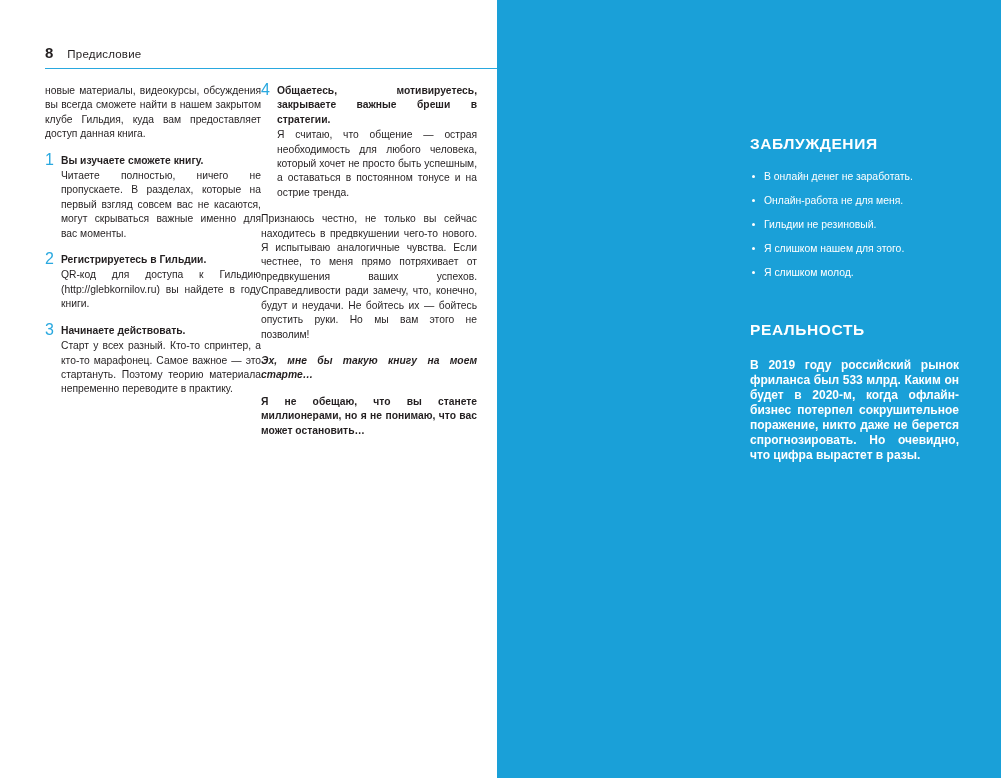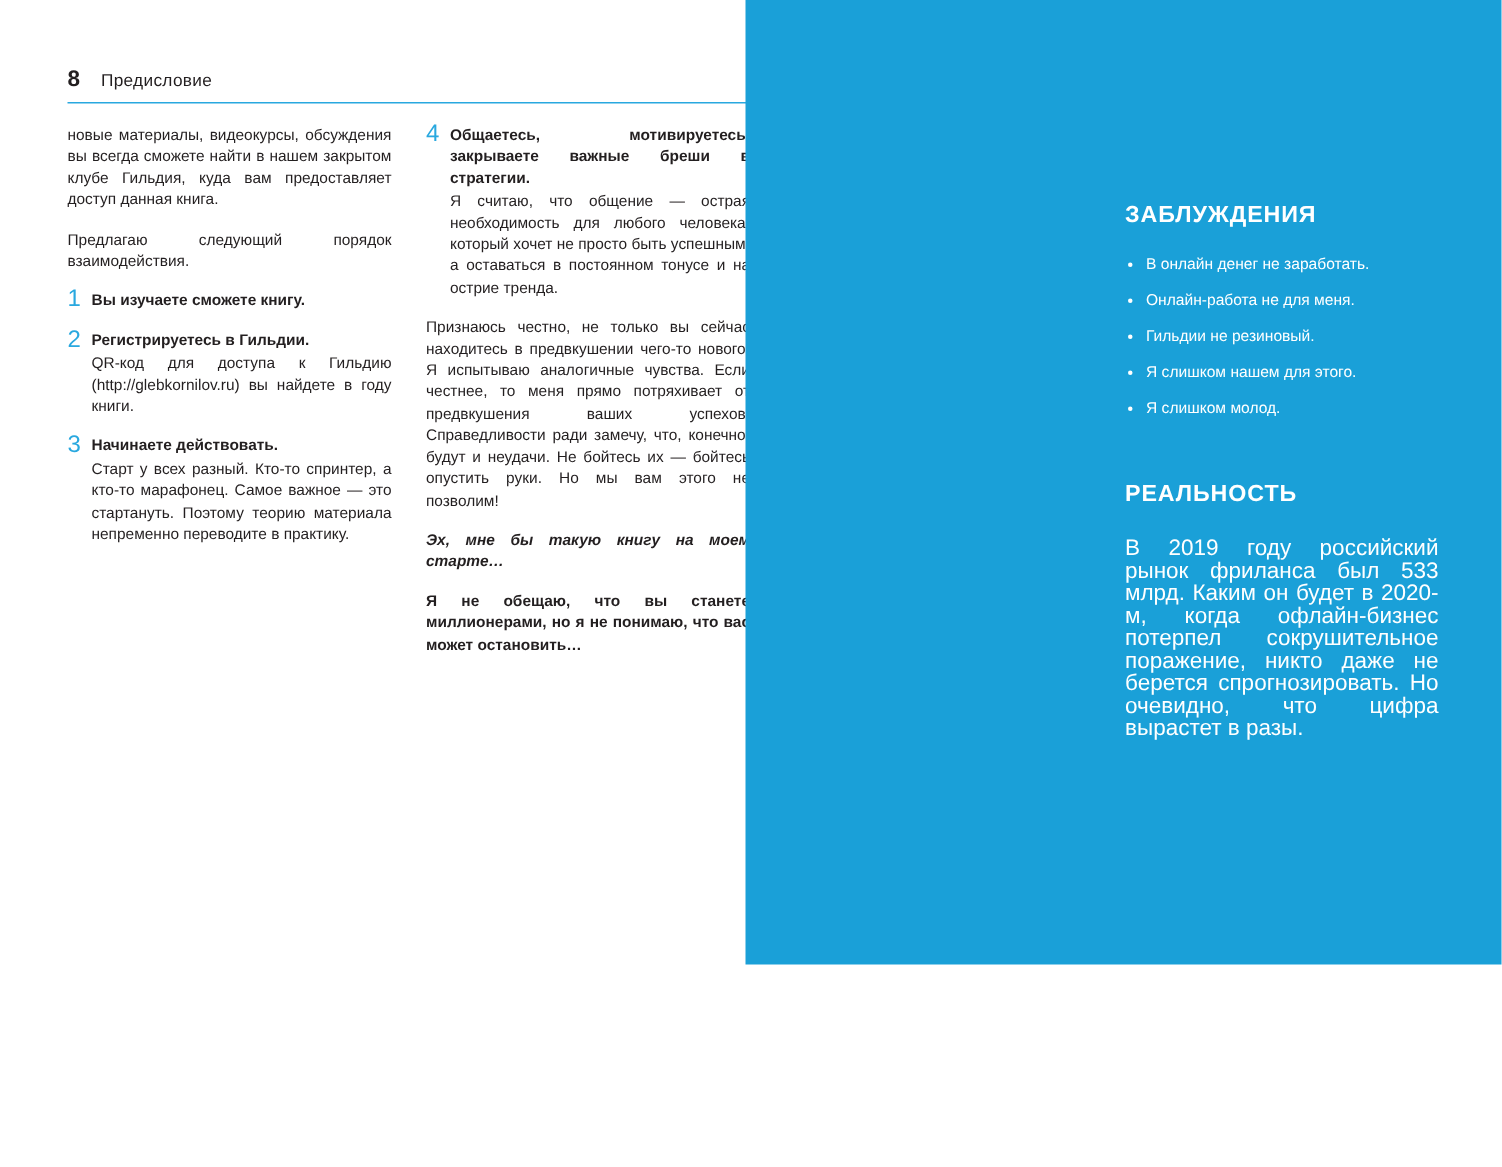--- a/index.html
+++ b/index.html
@@ -53,21 +53,20 @@
     width: 453px;
     height: 1px;
     background: #29a8df;
   }
   .columns {
     position: absolute;
     top: 84px;
     left: 45px;
     width: 455px;
     display: flex;
-    gap: 23px;
   }
   .col {
     width: 216px;
     font-size: 10.3px;
     line-height: 14.4px;
     color: #231f20;
     text-align: justify;
   }
   .col p {
     margin: 0 0 12px 0;
@@ -105,21 +104,21 @@
     font-style: italic;
     font-weight: bold;
   }
   .bold-note {
     font-weight: bold;
   }
   
   .right-page {
     position: relative;
     width: 504px;
-    height: 643px;
+    height: 778px;
     background: #1aa0d8;
     box-sizing: border-box;
     color: #ffffff;
   }
   .sec-title {
     font-size: 15.5px;
     font-weight: bold;
     letter-spacing: 0.6px;
     margin: 0;
     color: #ffffff;
@@ -154,49 +153,50 @@
     border-radius: 50%;
   }
   .reality {
     position: absolute;
     top: 297px;
     left: 253px;
     width: 209px;
     margin-top: 24px;
   }
   .reality p {
-    font-size: 15px;
+    font-size: 12px;
     line-height: 15px;
     margin: 19px 0 0 0;
     text-align: justify;
     color: #ffffff;
+    font-weight: bold;
   }
 </style>
 </head>
 <body>
 
 <div class="spread">
 
   <div class="left-page">
 
     <div class="page-header">
       <span class="folio">8</span>
       <span class="running-head">Предисловие</span>
     </div>
     <div class="header-rule"></div>
 
     <div class="columns">
 
       <div class="col">
         <p>новые материалы, видеокурсы, обсуждения вы всегда сможете найти в нашем закрытом клубе Гильдия, куда вам предоставляет доступ данная книга.</p>
-        <p>Предлагаю следующий порядок взаимодействия.</p>
 
         <div class="numbered">
           <span class="num">1</span>
           <span class="lead lead-line">Вы изучаете сможете книгу.</span>
+          <span class="body">Читаете полностью, ничего не пропускаете. В разделах, которые на первый взгляд совсем вас не касаются, могут скрываться важные именно для вас моменты.</span>
         </div>
 
         <div class="numbered">
           <span class="num">2</span>
           <span class="lead lead-line">Регистрируетесь в Гильдии.</span>
           <span class="body">QR-код для доступа к Гильдию (http://glebkornilov.ru) вы найдете в году книги.</span>
         </div>
 
         <div class="numbered">
           <span class="num">3</span>

